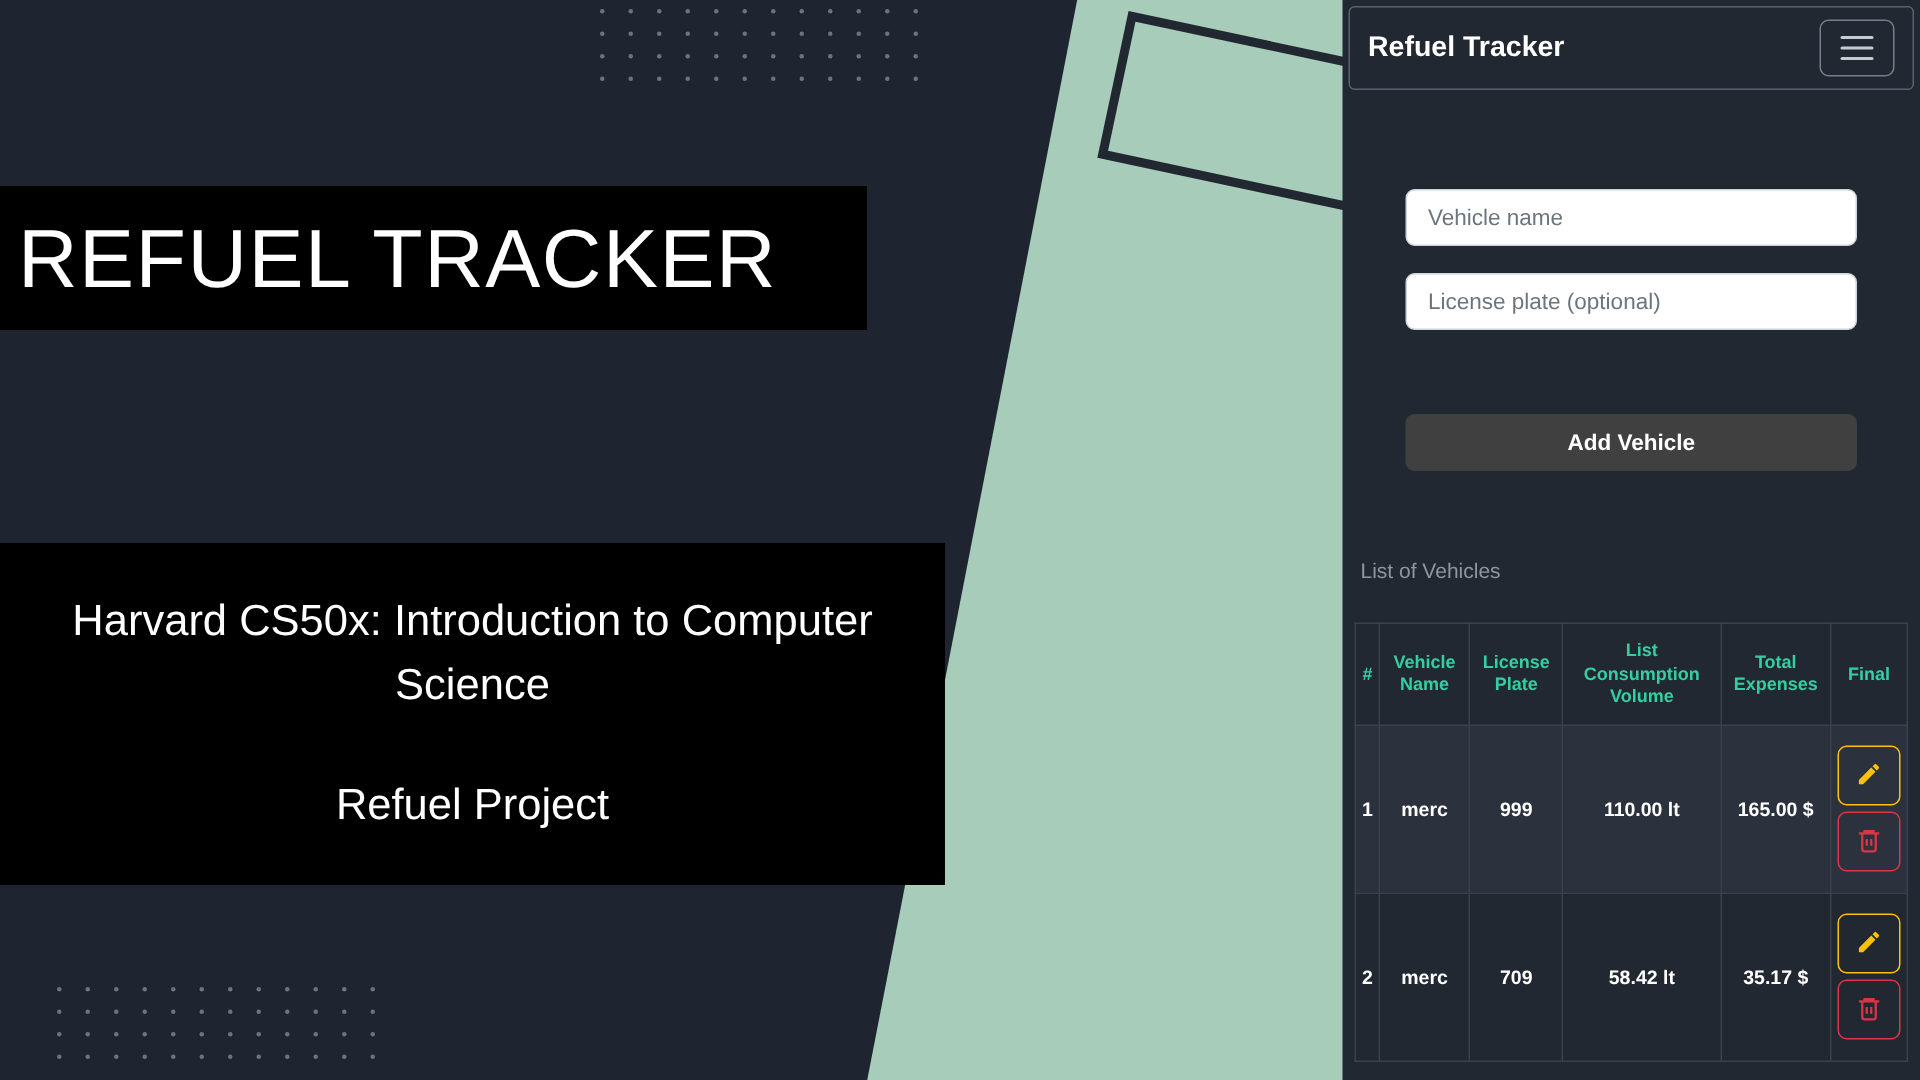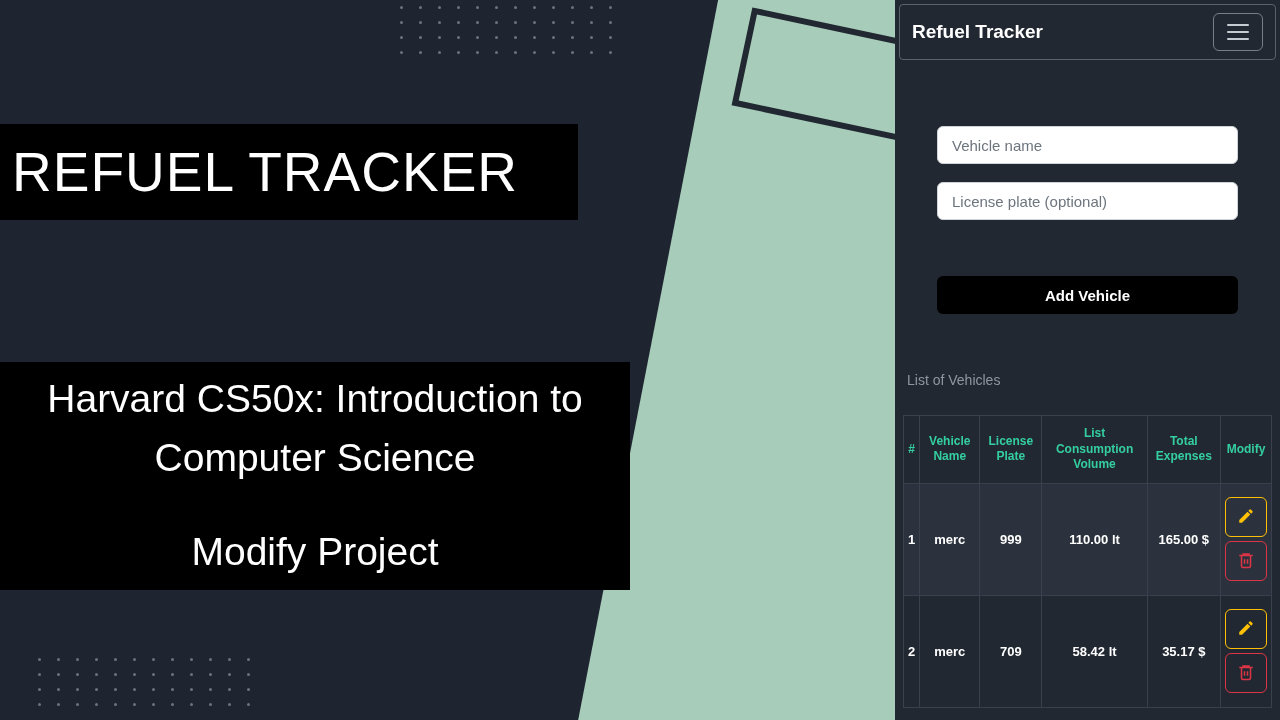--- a/index.html
+++ b/index.html
@@ -76,21 +76,21 @@
   height: 228px;
   background: #000;
   display: flex;
   flex-direction: column;
   align-items: center;
   justify-content: center;
   padding: 20px 28px;
 }
 .subtitle-box p {
   color: #fff;
-  font-size: 39px;
+  font-size: 29px;
   font-weight: 400;
   text-align: center;
   line-height: 1.5;
   font-family: "Trebuchet MS", Arial, sans-serif;
 }
 .subtitle-box .final { margin-top: 36px; }
 .right-panel {
   position: absolute;
   right: 0;
   top: 0;
@@ -140,21 +140,21 @@
   padding: 0 14px;
   font-size: 15px;
   color: #333;
   margin-bottom: 18px;
 }
 .input::placeholder { color: #6c757d; }
 .add-btn {
   width: 100%;
   height: 38px;
   margin-top: 38px;
-  background: #000000;
+  background: #404040;
   border: none;
   border-radius: 6px;
   color: #fff;
   font-size: 15px;
   font-weight: 600;
   cursor: pointer;
 }
 .list-label {
   color: #8f96a0;
   font-size: 14px;
@@ -312,21 +312,21 @@
       <span></span>
       <span></span>
     </div>
 
   <div class="title-box">
     <h1>REFUEL TRACKER</h1>
   </div>
 
   <div class="subtitle-box">
     <p>Harvard CS50x: Introduction to Computer Science</p>
-    <p class="final">Modify Project</p>
+    <p class="final">Refuel Project</p>
   </div>
 </div>
 
 <div class="right-panel">
 
   <div class="navbar">
     <span class="navbar-title">Refuel Tracker</span>
     <button class="hamburger">
       <span></span>
         <span></span>
@@ -343,21 +343,21 @@
   <div class="list-label">List of Vehicles</div>
 
   <table class="table">
     <thead>
       <tr>
         <th>#</th>
         <th>Vehicle Name</th>
         <th>License Plate</th>
         <th>List Consumption Volume</th>
         <th>Total Expenses</th>
-        <th>Modify</th>
+        <th>Final</th>
       </tr>
     </thead>
     <tbody>
       <tr class="row-a">
         <td>1</td>
         <td>merc</td>
         <td>999</td>
         <td>110.00 lt</td>
         <td>165.00 $</td>
         <td class="modify-cell">

